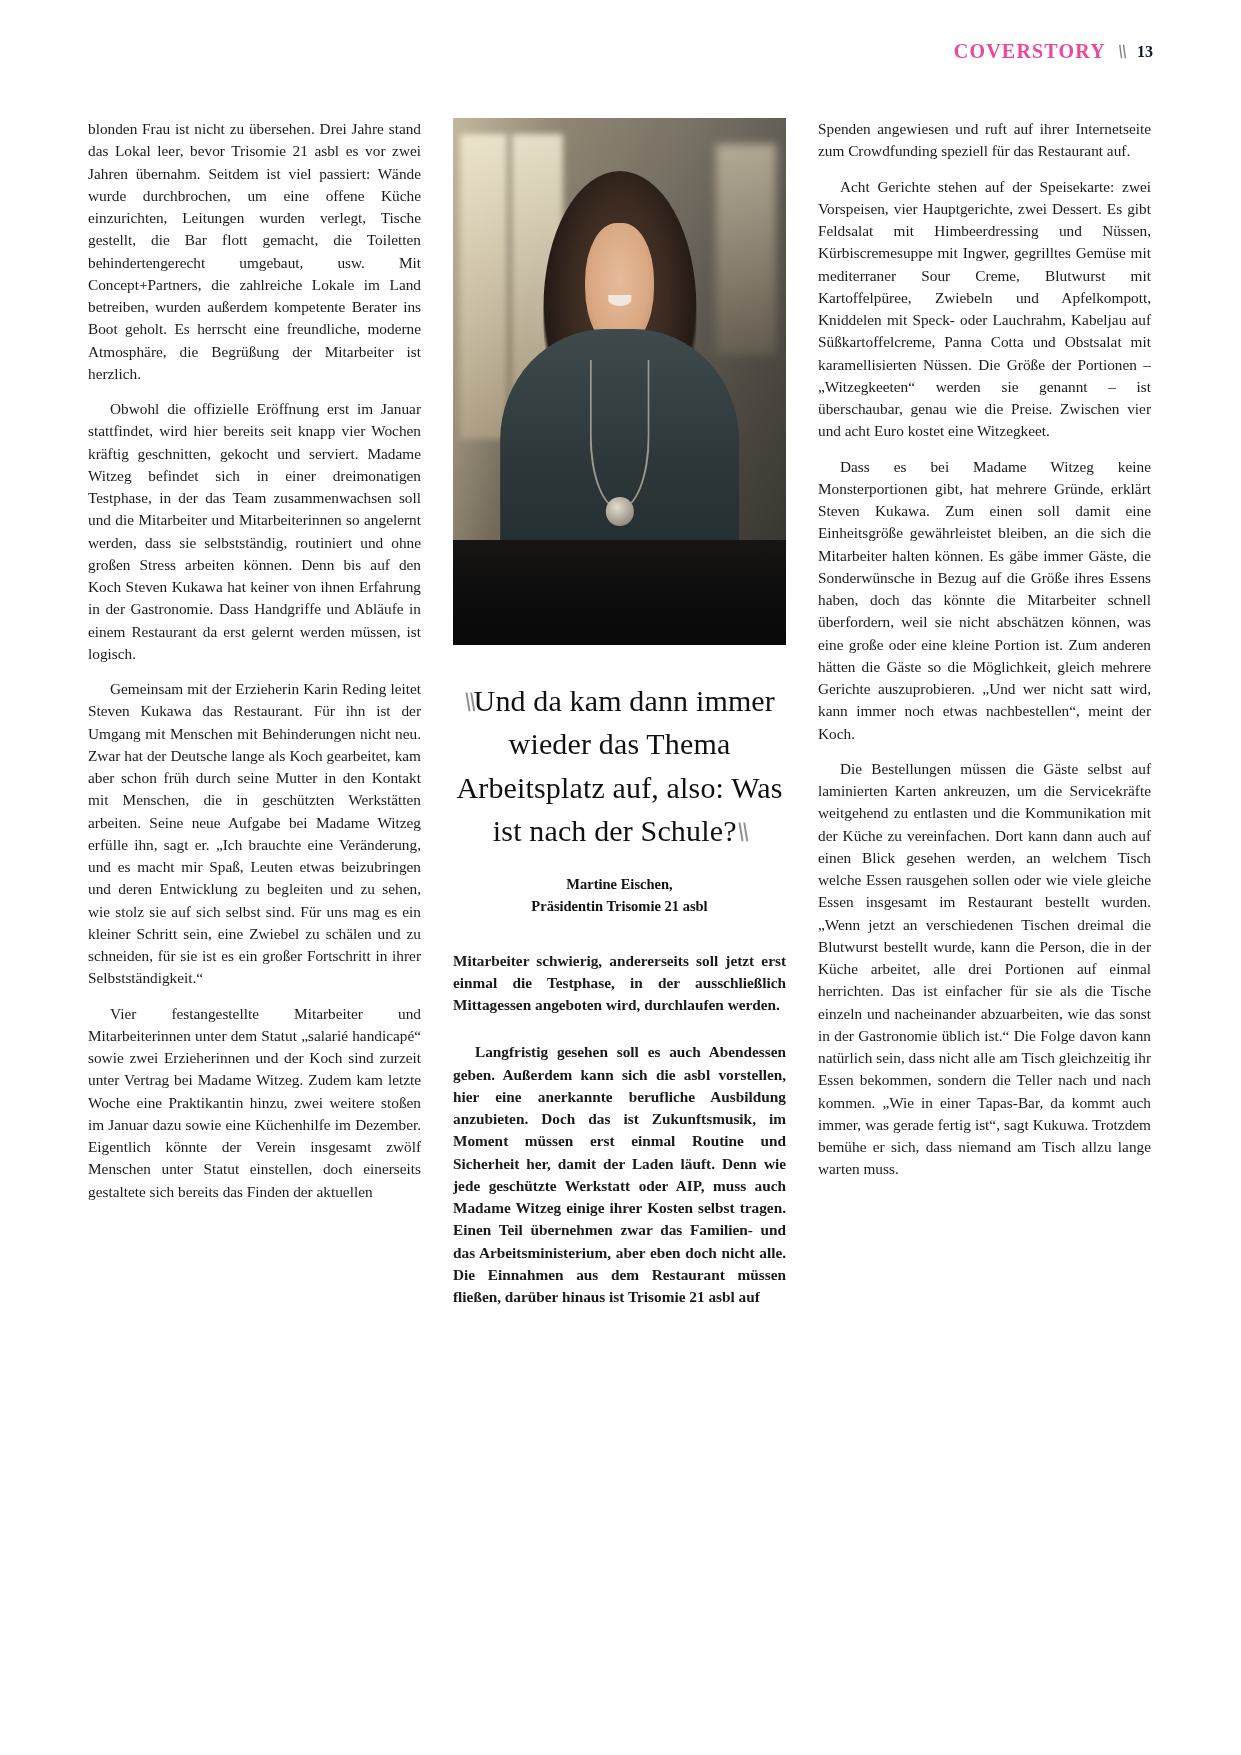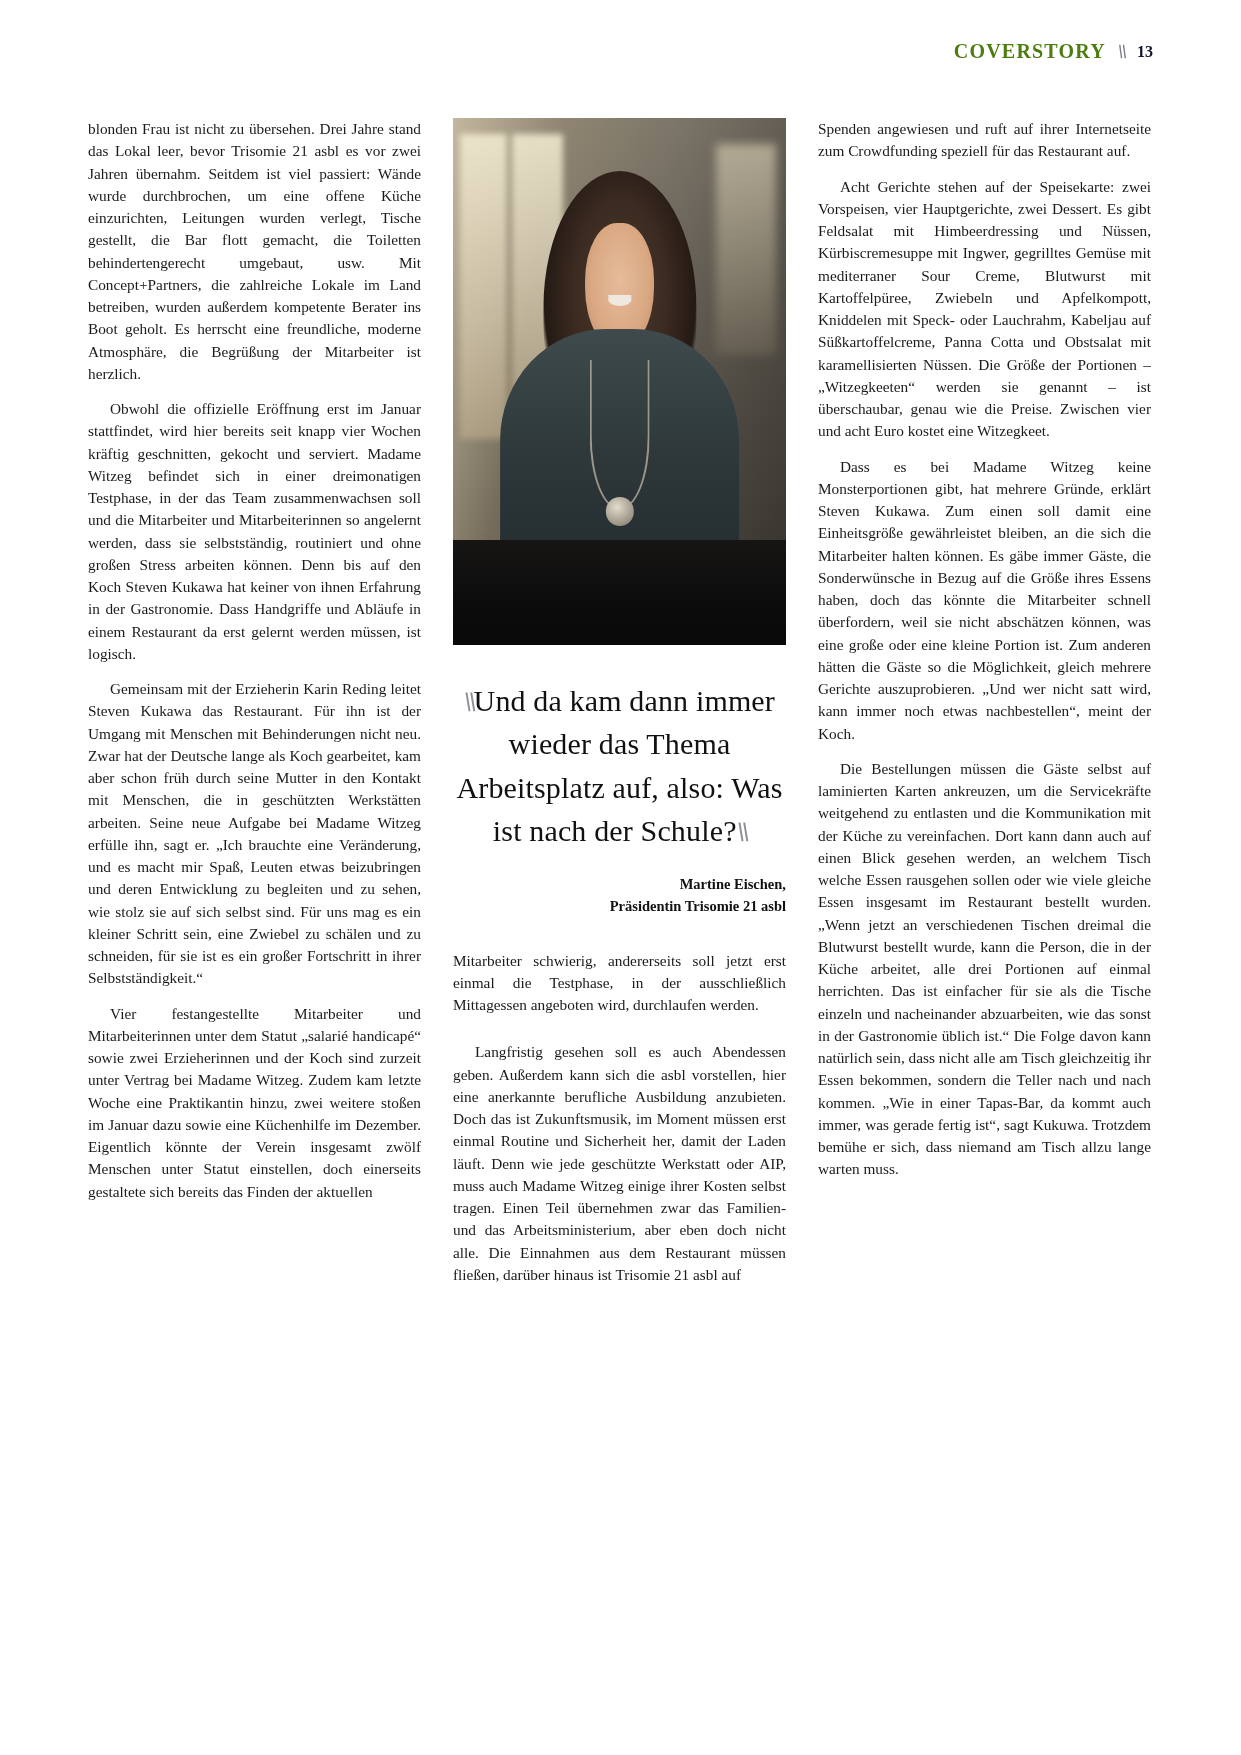--- a/index.html
+++ b/index.html
@@ -27,21 +27,21 @@
     right: 88px;
     display: flex;
     align-items: center;
     gap: 12px;
     font-family: "Liberation Serif", serif;
   }
   .header-title {
     font-size: 20px;
     letter-spacing: 0.06em;
     font-weight: 700;
-    color: #4d7c0f;
+    color: #ec4899;
   }
   .header-mark {
     display: inline-block;
     color: #7c7f85;
     font-size: 20px;
     font-weight: 700;
     transform: skewX(-12deg);
     letter-spacing: -2px;
   }
   .header-page {
@@ -207,29 +207,30 @@
   .pullquote .qmark {
     color: #8c9096;
     font-weight: 700;
     display: inline-block;
     transform: skewX(-10deg);
     font-size: 28px;
     letter-spacing: -3px;
   }
   .attribution {
     margin-top: 22px;
-    text-align: right;
+    text-align: center;
     font-family: "Liberation Serif", serif;
     font-weight: 700;
     font-size: 14.5px;
     line-height: 1.5;
     color: #111;
   }
   .after-quote {
     margin-top: 32px;
+    font-weight: bold;
   }
   .after-quote p + p {
     text-indent: 22px;
     margin-top: 25px;
   }
 </style>
 </head>
 <body>
 
 <div class="page">

